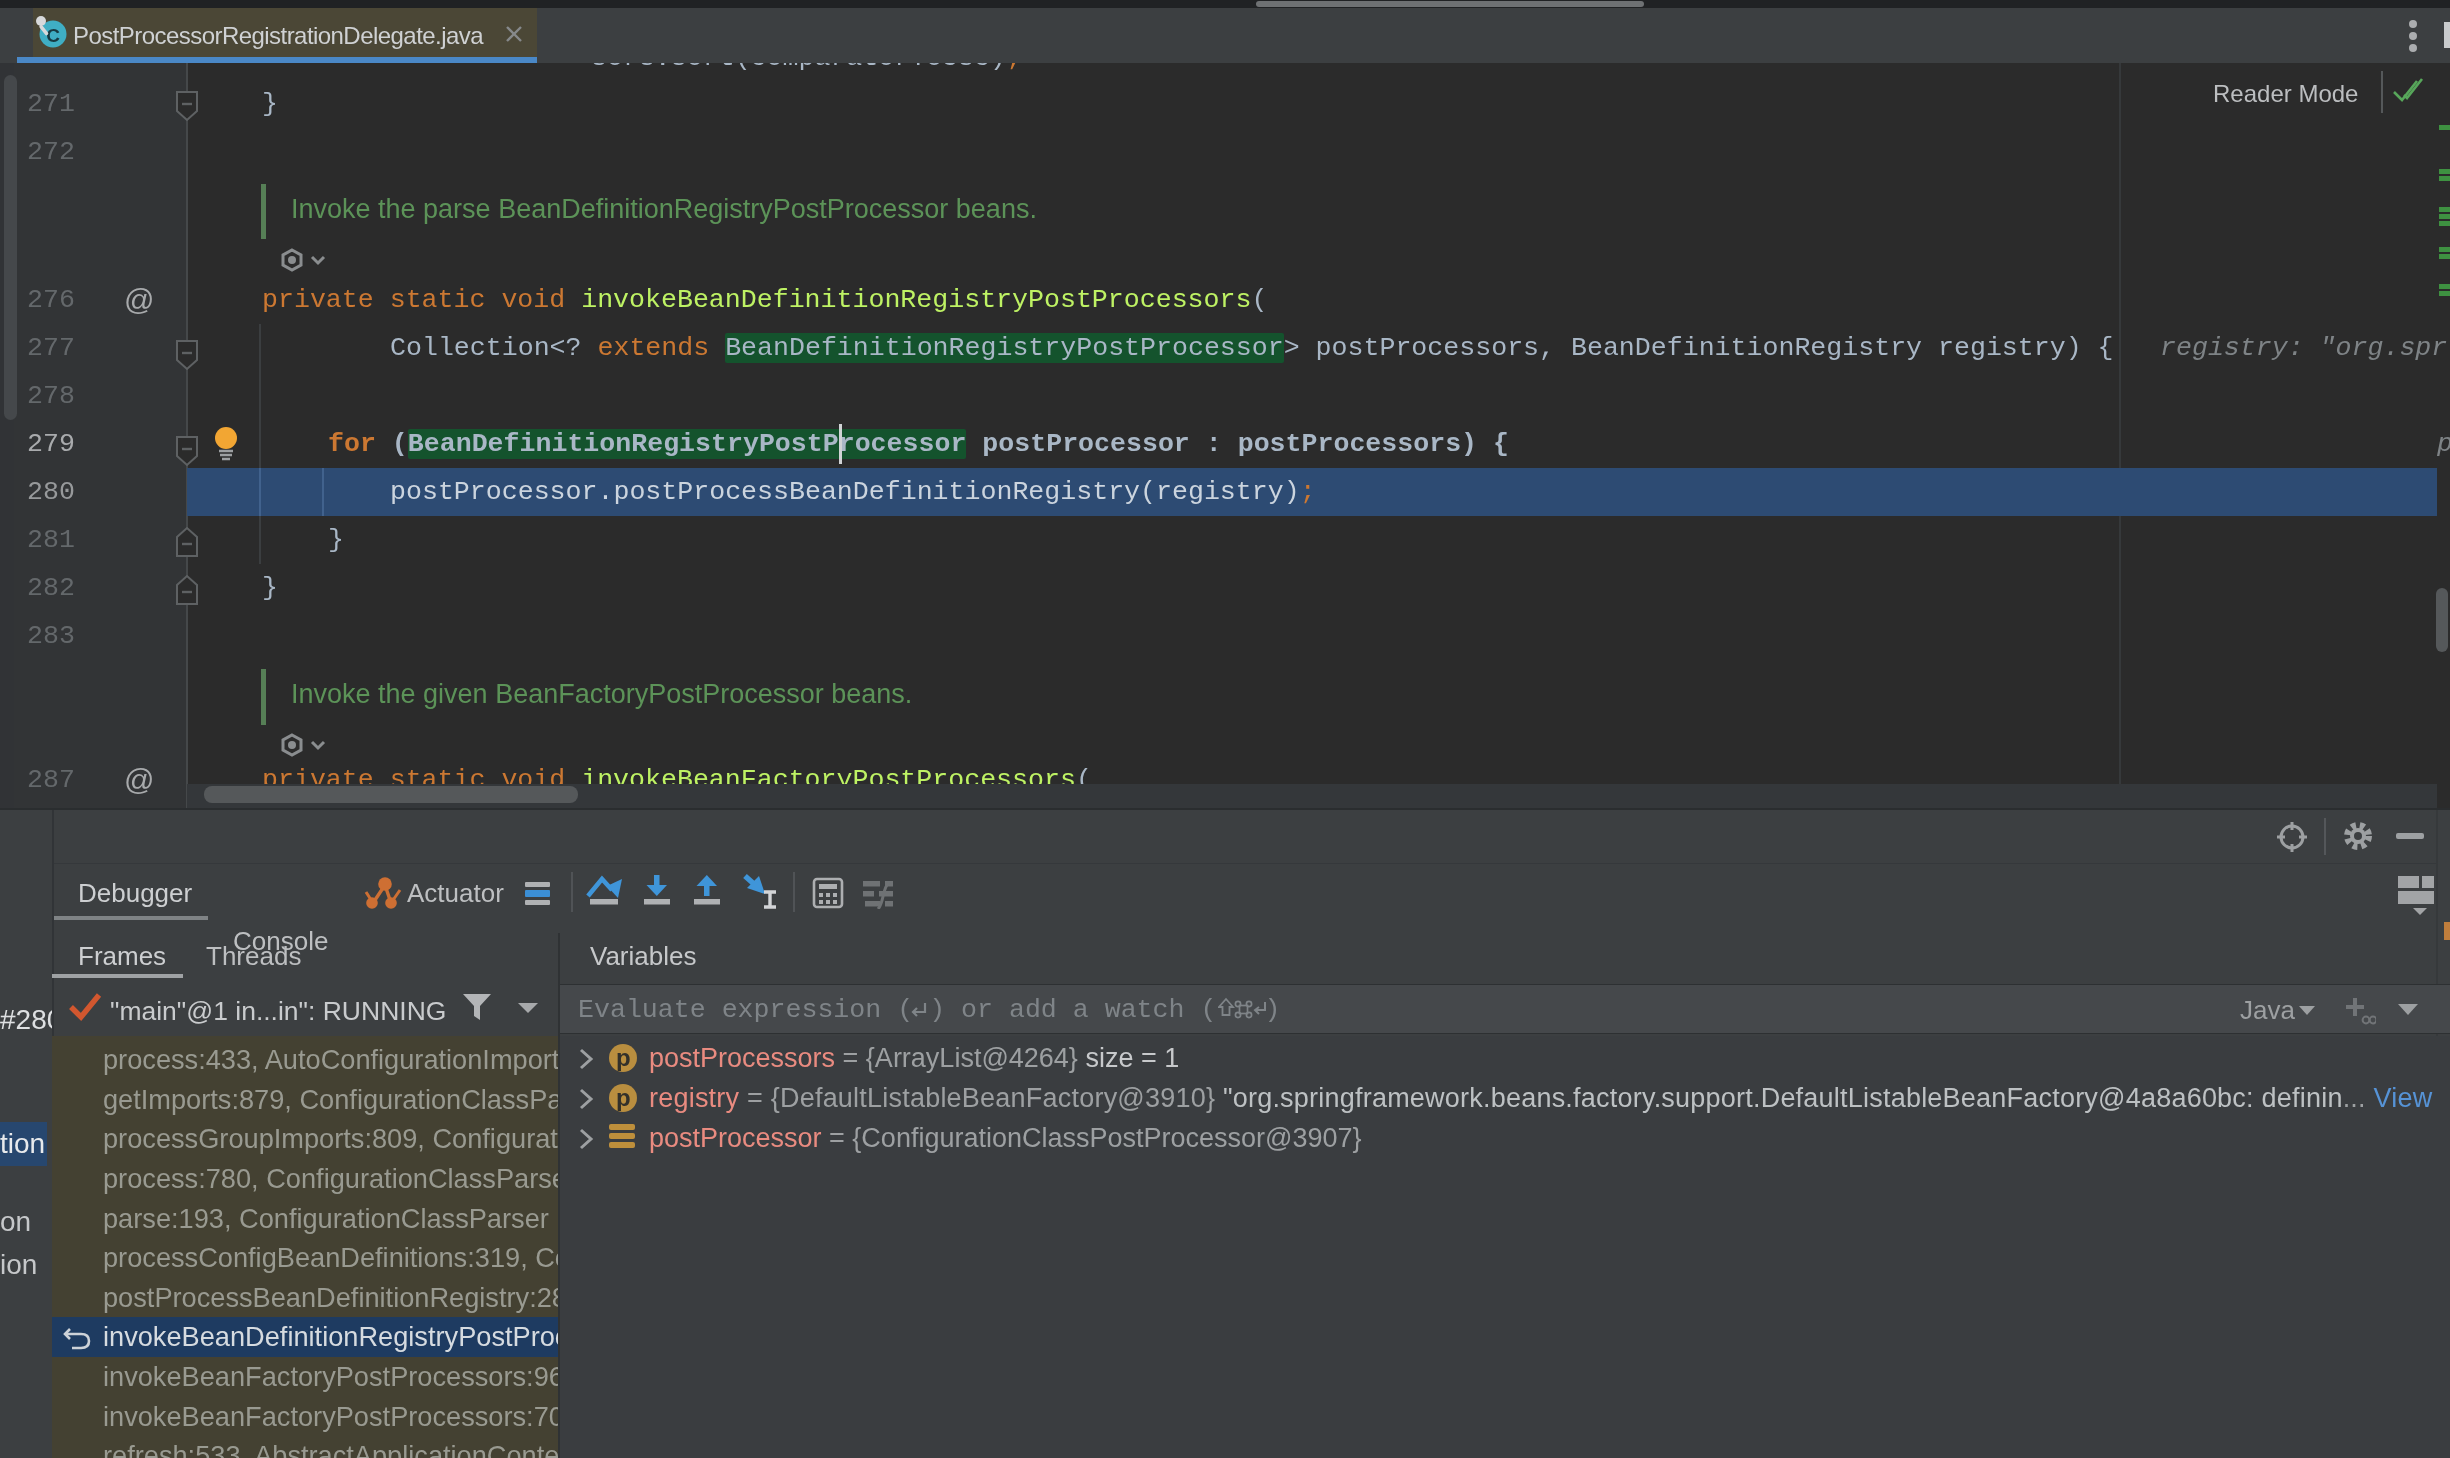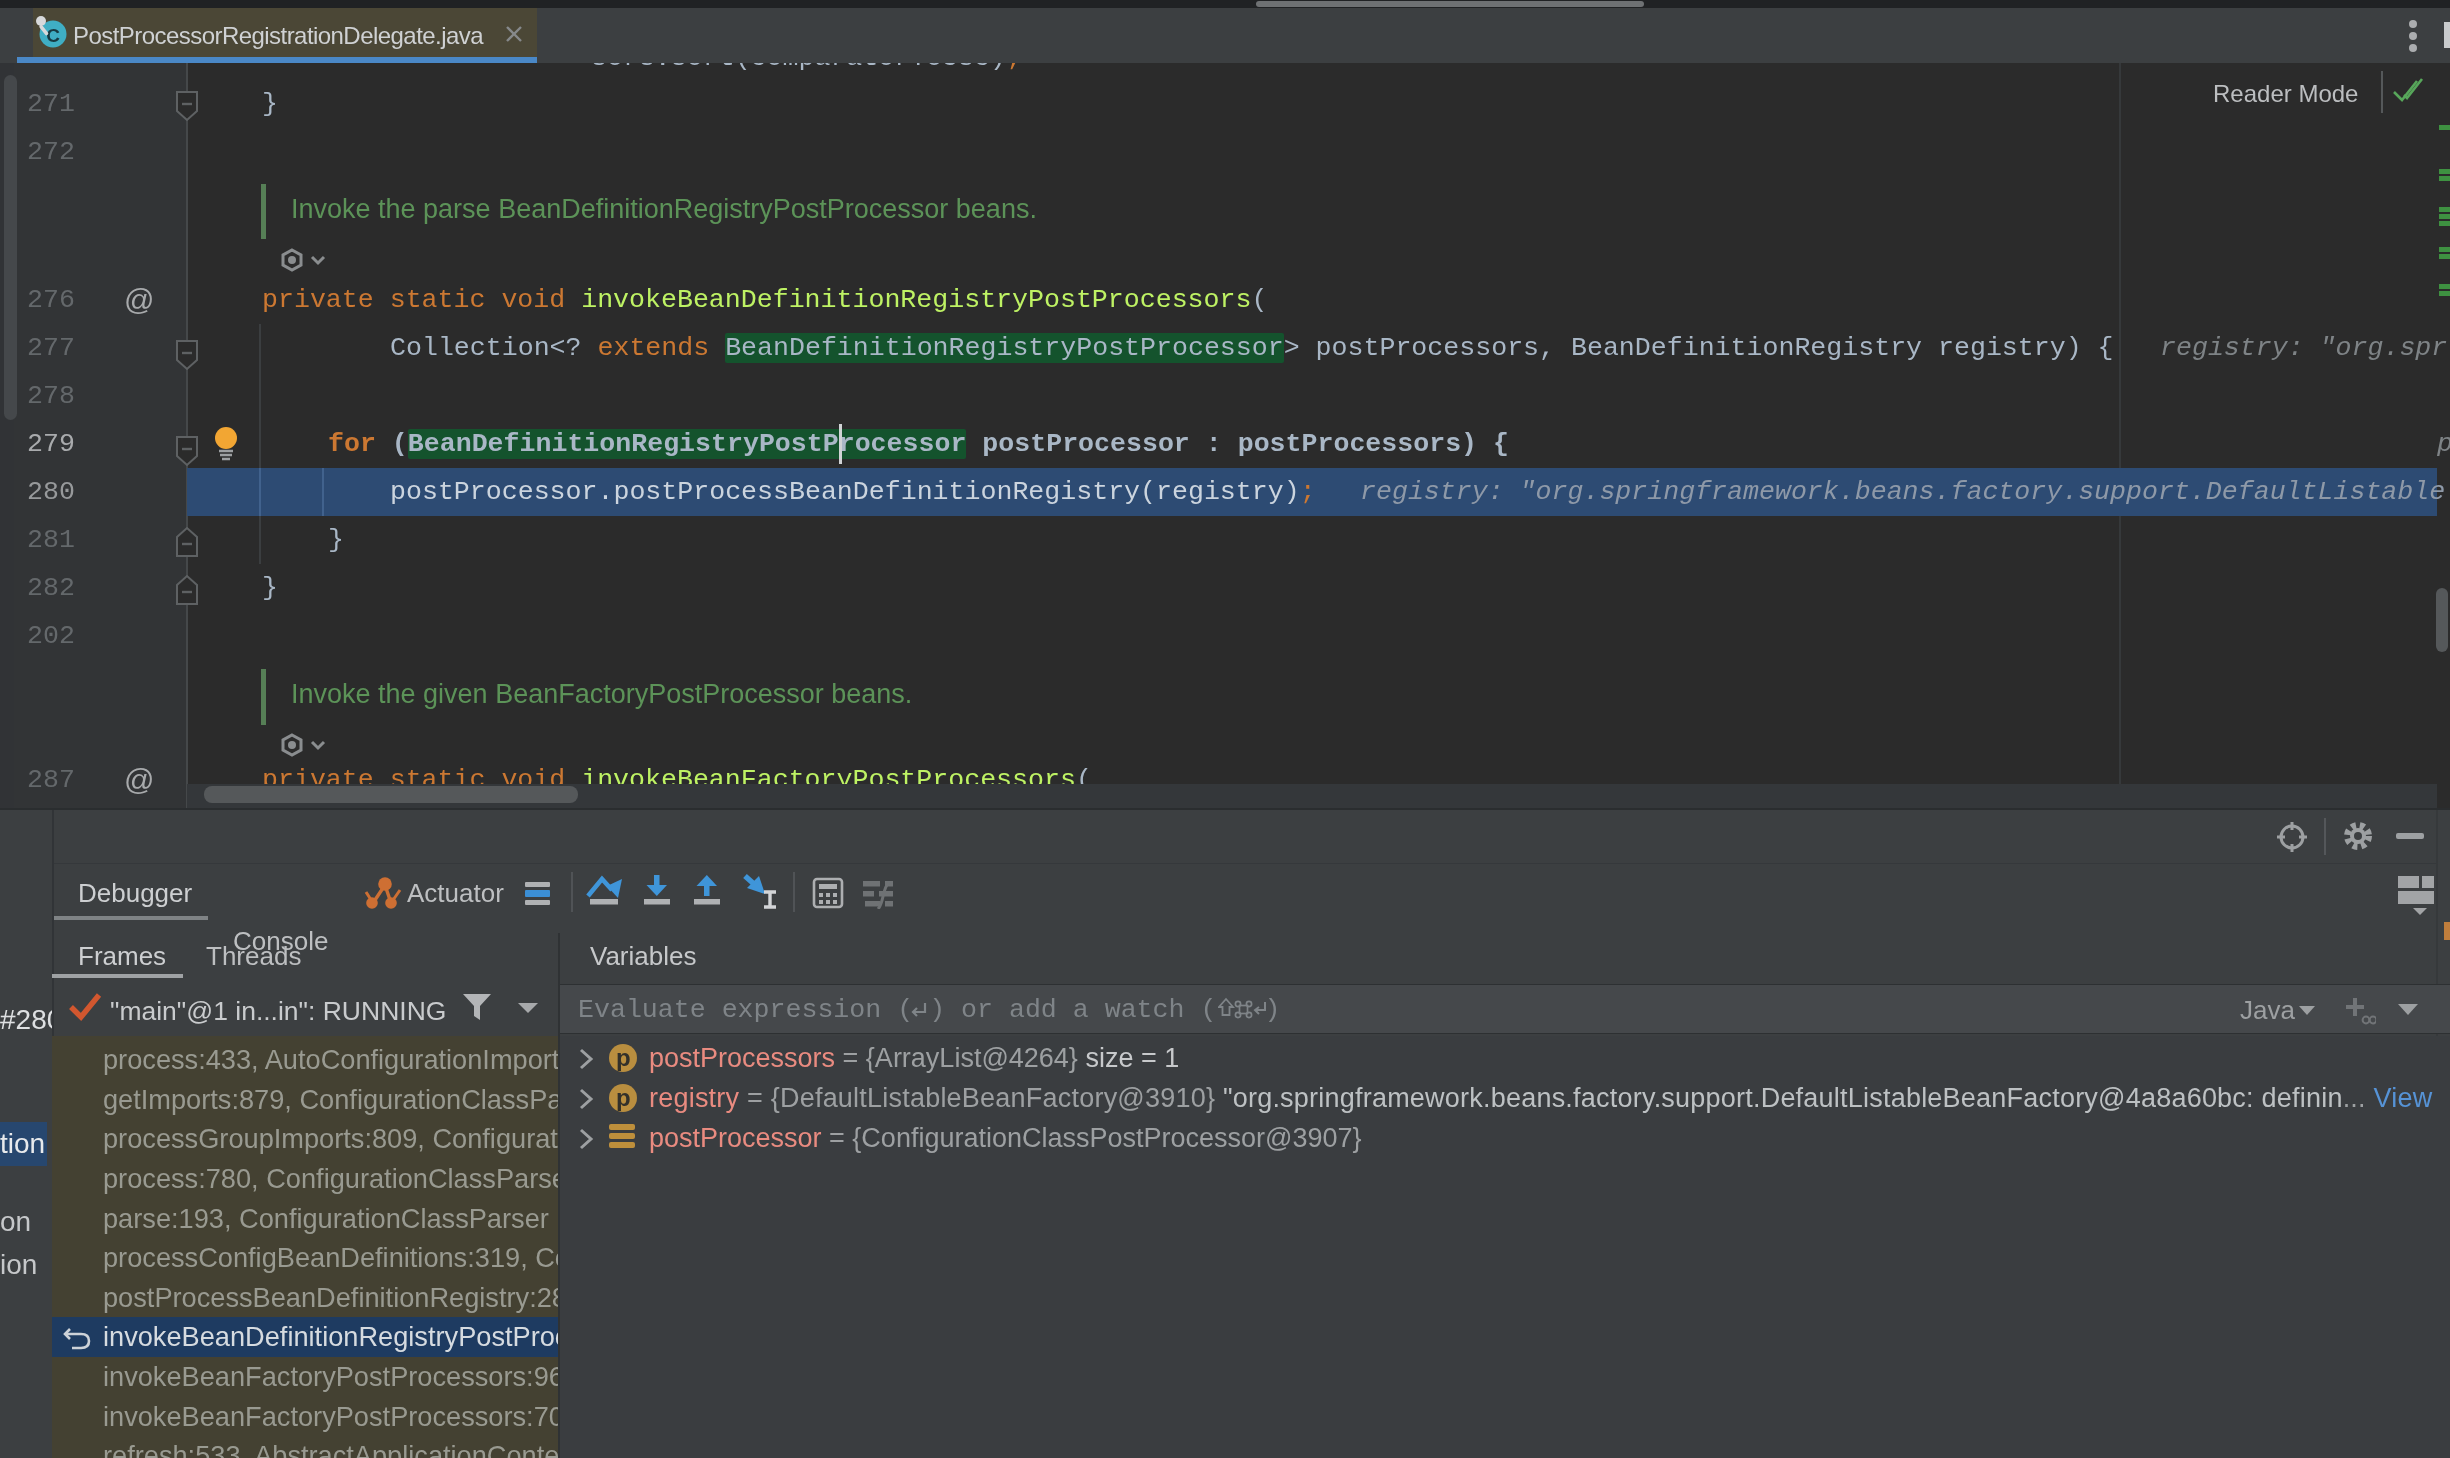--- a/index.html
+++ b/index.html
@@ -56,21 +56,21 @@
 
   <div class="abs num" style="left:0;top:17px;">271</div>
   <div class="abs num" style="left:0;top:65px;">272</div>
   <div class="abs num" style="left:0;top:213px;">276</div>
   <div class="abs num" style="left:0;top:261px;">277</div>
   <div class="abs num" style="left:0;top:309px;">278</div>
   <div class="abs num" style="left:0;top:357px;color:#A9ABAD;">279</div>
   <div class="abs num" style="left:0;top:405px;color:#97999B;">280</div>
   <div class="abs num" style="left:0;top:453px;">281</div>
   <div class="abs num" style="left:0;top:501px;">282</div>
-  <div class="abs num" style="left:0;top:549px;">202</div>
+  <div class="abs num" style="left:0;top:549px;">283</div>
   <div class="abs num" style="left:0;top:693px;">287</div>
 
   <div class="abs" style="left:124px;top:213px;font-size:30px;line-height:48px;color:#A8AAAC;">@</div>
   <div class="abs" style="left:124px;top:693px;font-size:30px;line-height:48px;color:#A8AAAC;">@</div>
 
   <svg class="abs" style="left:174px;top:26px;" width="26" height="34" viewBox="0 0 26 34">
     <path d="M3 3 H23 V22 L13 31 L3 22 Z" fill="#2B2B2B" stroke="#5E6163" stroke-width="2"></path>
     <path d="M8 15 H18" stroke="#5E6163" stroke-width="2.4"></path>
   </svg>
   <svg class="abs" style="left:174px;top:275px;" width="26" height="34" viewBox="0 0 26 34">
@@ -101,21 +101,20 @@
 
   <pre class="abs" style="left:591px;top:-29px;"><span class="w">sors.sort(comparatorToUse)</span><span class="o">;</span></pre>
   <pre class="abs" style="left:262px;top:17px;"><span class="w">}</span></pre>
   <pre class="abs" style="left:262px;top:213px;"><span class="o">private static void </span><span class="y">invokeBeanDefinitionRegistryPostProcessors</span><span class="w">(</span></pre>
   <pre class="abs" style="left:390px;top:261px;"><span class="w">Collection&lt;? </span><span class="o">extends </span><span class="w"><span class="hl">BeanDefinitionRegistryPostProcessor</span>&gt; postProcessors, BeanDefinitionRegistry registry) {</span></pre>
   <pre class="abs" style="left:2160px;top:261px;"><span class="hint">registry: "org.spr</span></pre>
   <pre class="abs" style="left:328px;top:357px;font-weight:bold;"><span class="o">for </span><span class="w">(<span class="hl">BeanDefinitionRegistryPostProcessor</span> postProcessor : postProcessors) {</span></pre>
   <pre class="abs" style="left:2437px;top:357px;"><span class="hint">p</span></pre>
   <div class="abs" style="left:839px;top:361px;width:3px;height:40px;background:#D0D3D5;"></div>
   <pre class="abs" style="left:390px;top:405px;"><span style="color:#CBD4DE;">postProcessor.postProcessBeanDefinitionRegistry(registry)</span><span class="o">;</span></pre>
-  <pre class="abs" style="left:1360px;top:405px;"><span class="hint" style="color:#8E99A8;">registry: "org.springframework.beans.factory.support.DefaultListable</span></pre>
   <pre class="abs" style="left:328px;top:453px;"><span class="w">}</span></pre>
   <pre class="abs" style="left:262px;top:501px;"><span class="w">}</span></pre>
   <pre class="abs" style="left:262px;top:693px;"><span class="o">private static void </span><span class="y">invokeBeanFactoryPostProcessors</span><span class="w">(</span></pre>
 
   <div class="abs" style="left:261px;top:121px;width:5px;height:55px;background:#567F56;"></div>
   <div class="abs" style="left:291px;top:131px;font-size:27px;color:#5C9358;">Invoke the parse BeanDefinitionRegistryPostProcessor beans.</div>
   <div class="abs" style="left:261px;top:606px;width:5px;height:56px;background:#567F56;"></div>
   <div class="abs" style="left:291px;top:616px;font-size:27px;color:#5C9358;">Invoke the given BeanFactoryPostProcessor beans.</div>
 
   <svg class="abs" style="left:276px;top:183px;" width="52" height="34" viewBox="0 0 52 34">

